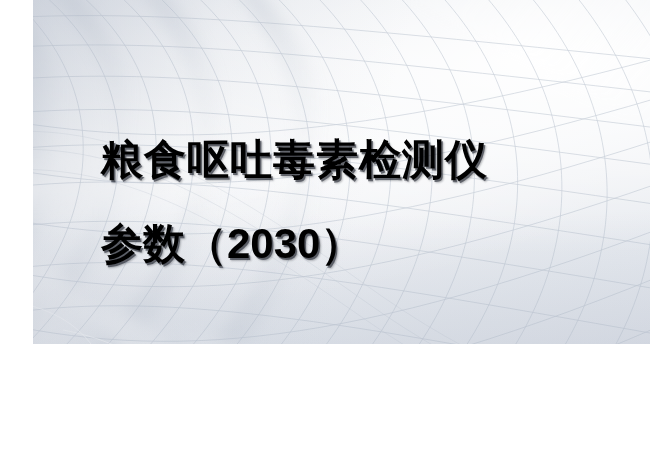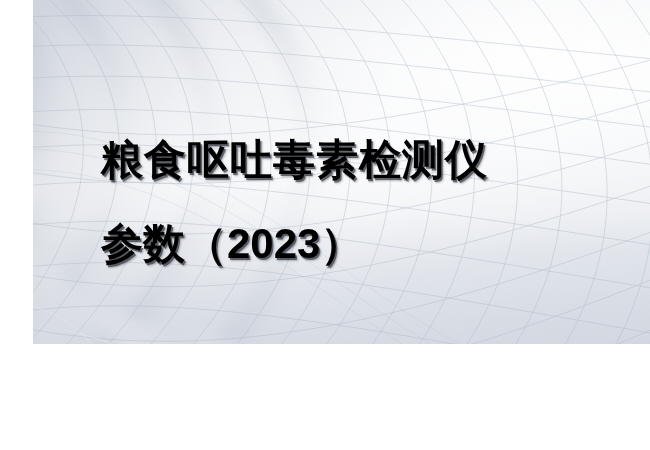--- a/index.html
+++ b/index.html
@@ -181,16 +181,16 @@
         <path d="M 30,330 C 125,348 160,400 140,470"></path>
         <path d="M 130,358 C 235,380 268,424 252,470"></path>
       </g>
     </svg>
   </div>
 
   <div class="bg-vignette"></div>
 
   <div class="title-block">
     <div class="title-line line-1">粮食呕吐毒素检测仪</div>
-    <div class="title-line line-2">参数（2023）</div>
+    <div class="title-line line-2">参数（2030）</div>
   </div>
 
 </div>
 
 </body></html>

